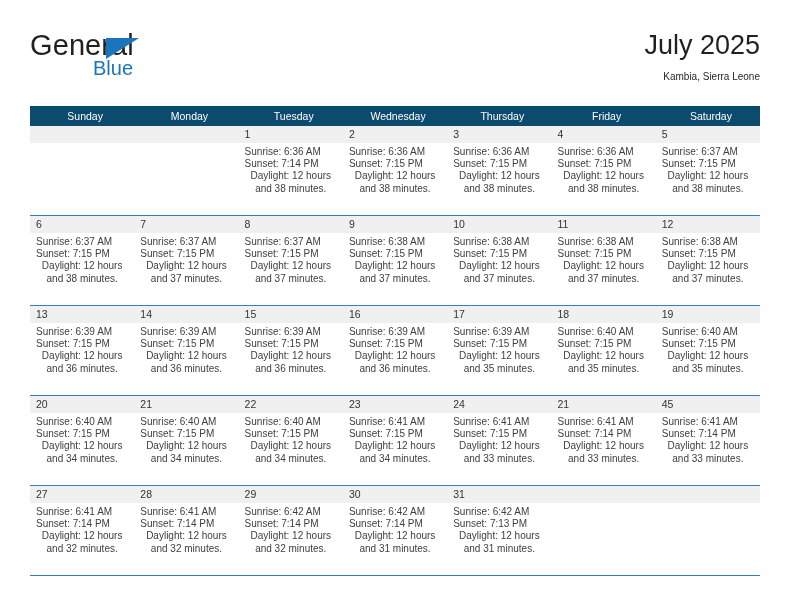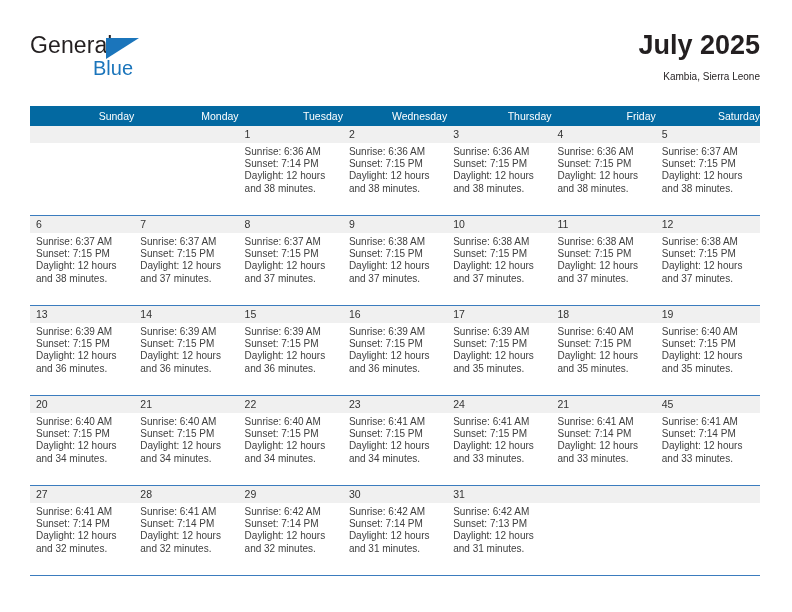--- a/index.html
+++ b/index.html
@@ -33,21 +33,21 @@
 
   .brand {
     position: absolute;
     left: 0;
     top: 4px;
     width: 230px;
     height: 56px;
   }
   .brand-line1 {
     position: relative;
-    font-size: 23px;
+    font-size: 29px;
     color: #231f20;
     letter-spacing: 0.1px;
     line-height: 26px;
     height: 26px;
     white-space: nowrap;
   }
   .brand-tri {
     position: absolute;
     left: 76px;
     top: 6px;
@@ -69,21 +69,21 @@
     position: absolute;
     right: 0;
     top: 0;
     text-align: right;
   }
   .cal-title {
     font-size: 27px;
     color: #231f20;
     line-height: 34px;
     white-space: nowrap;
-    font-weight: bold;
+    font-weight: normal;
     margin: 0;
   }
   .cal-subtitle {
     font-size: 10px;
     color: #231f20;
     line-height: 22px;
     margin-top: 4px;
     white-space: nowrap;
   }
 
@@ -91,25 +91,25 @@
   .calendar {
     position: absolute;
     left: 30px;
     top: 106px;
     width: 730px;
     border-collapse: collapse;
     table-layout: fixed;
   }
 
   .calendar th {
-    background: #0369a1;
+    background: #0c4a6e;
     color: #ffffff;
     font-size: 10.5px;
     font-weight: normal;
-    text-align: right;
+    text-align: center;
     padding: 4px 0 4px 6px;
     height: 11px;
     line-height: 12px;
     border: none;
   }
 
   .calendar td {
     vertical-align: top;
     padding: 0;
     border: none;
@@ -138,20 +138,21 @@
     padding: 3px 6px 0 6px;
     font-size: 10px;
     color: #404040;
     line-height: 12.2px;
   }
   .details div {
     white-space: nowrap;
   }
   .details .daylight {
     white-space: normal;
+    text-align: center;
   }
 </style>
 </head>
 <body>
 
 <div class="page">
 
   <div class="header">
 
     <div class="brand">

